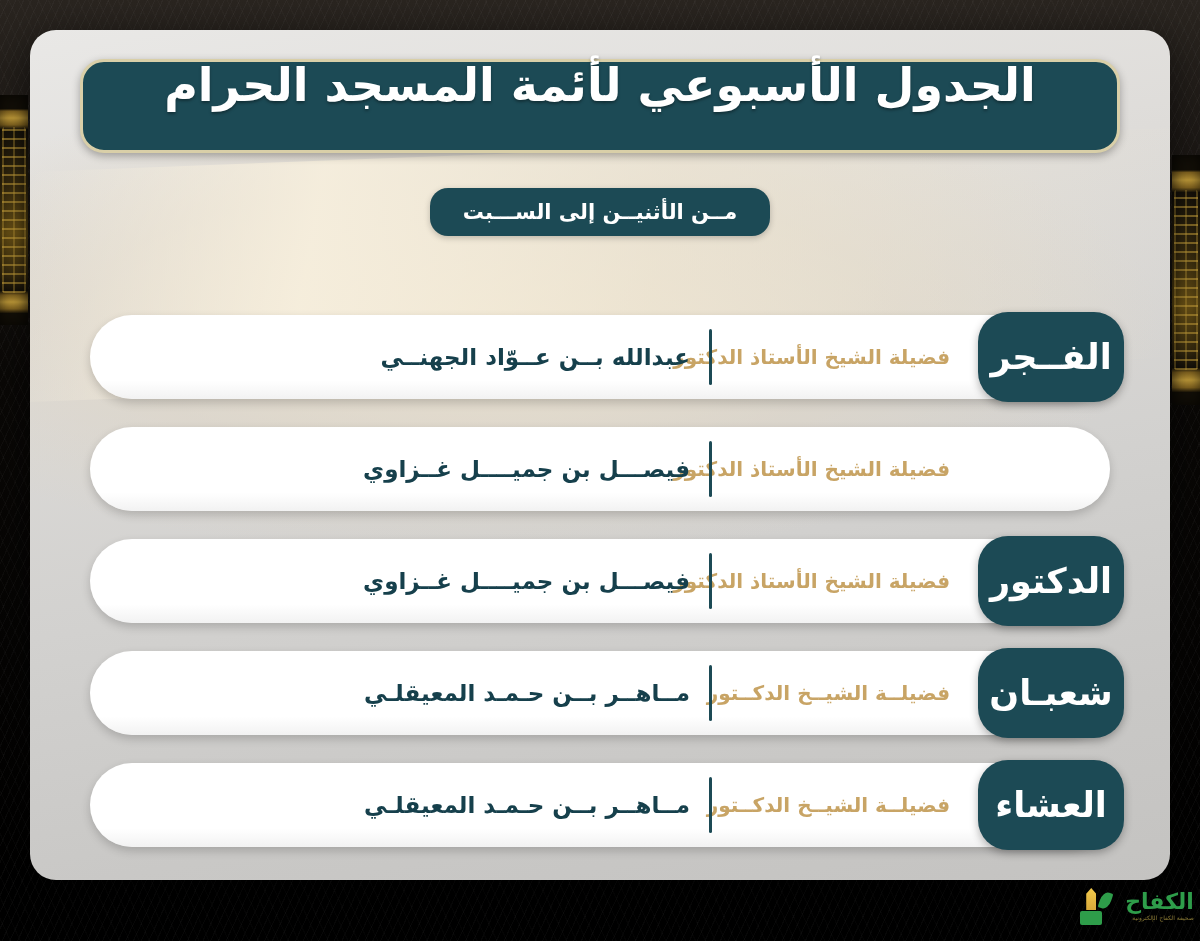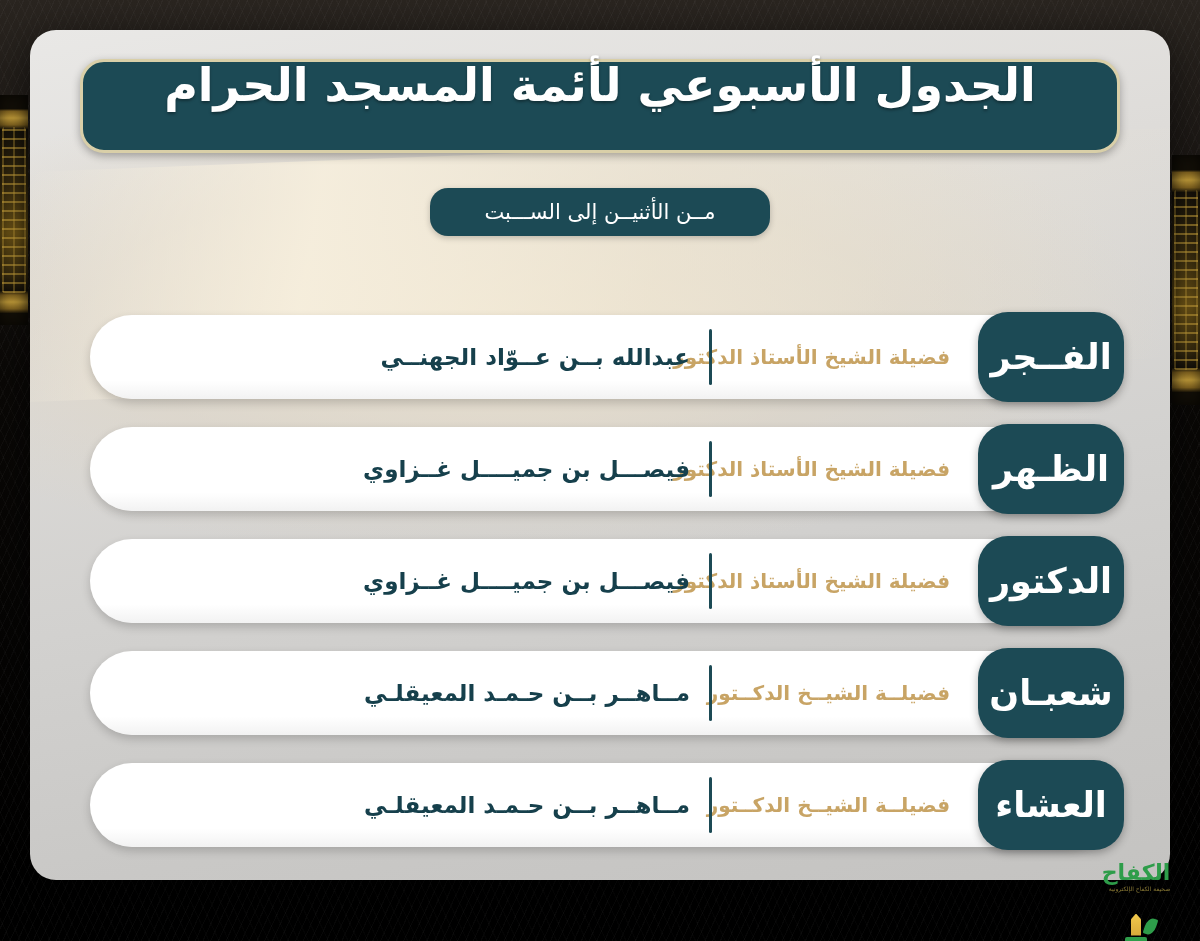--- a/index.html
+++ b/index.html
@@ -110,21 +110,21 @@
 
   
   .subpill {
     position: absolute;
     border-radius: 18px;
     background: #1c4a55;
     color: #ffffff;
     display: flex;
     align-items: center;
     justify-content: center;
-    font-weight: 400;
+    font-weight: 700;
     box-shadow: 0 2px 6px rgba(0,0,0,.22);
     white-space: nowrap;
   }
   .subpill-1 {
     left: 400px; top: 158px;
     width: 340px; height: 48px;
     font-size: 21px;
     letter-spacing: .5px;
   }
   .subpill-2 {
@@ -217,21 +217,20 @@
     position: absolute;
     right: 8px;
     bottom: 6px;
     width: 112px;
     height: 58px;
     display: flex;
     align-items: center;
     justify-content: center;
     gap: 21px;
     direction: rtl;
-    flex-direction: column;
   }
   .logo-mark {
     position: relative;
     width: 26px; height: 38px;
     flex: 0 0 auto;
   }
   .logo-mark .pen {
     position: absolute;
     left: 8px; top: 1px;
     width: 10px; height: 22px;
@@ -293,23 +292,20 @@
     <div class="row">
       <div class="prayer-badge">
         <span>الفــجر</span>
       </div>
       <span class="honorific">فضيلة الشيخ الأستاذ الدكتور</span>
       <span class="divider"></span>
       <span class="imam-name">عبدالله بــن عــوّاد الجهنــي</span>
     </div>
 
     <div class="row">
-      <div class="prayer-badge">
-        <span>الظـهر</span>
-      </div>
       <span class="honorific">فضيلة الشيخ الأستاذ الدكتور</span>
       <span class="divider"></span>
       <span class="imam-name">فيصـــل بن جميــــل غــزاوي</span>
     </div>
 
     <div class="row">
       <div class="prayer-badge">
         <span>الدكتور</span>
       </div>
       <span class="honorific">فضيلة الشيخ الأستاذ الدكتور</span>

